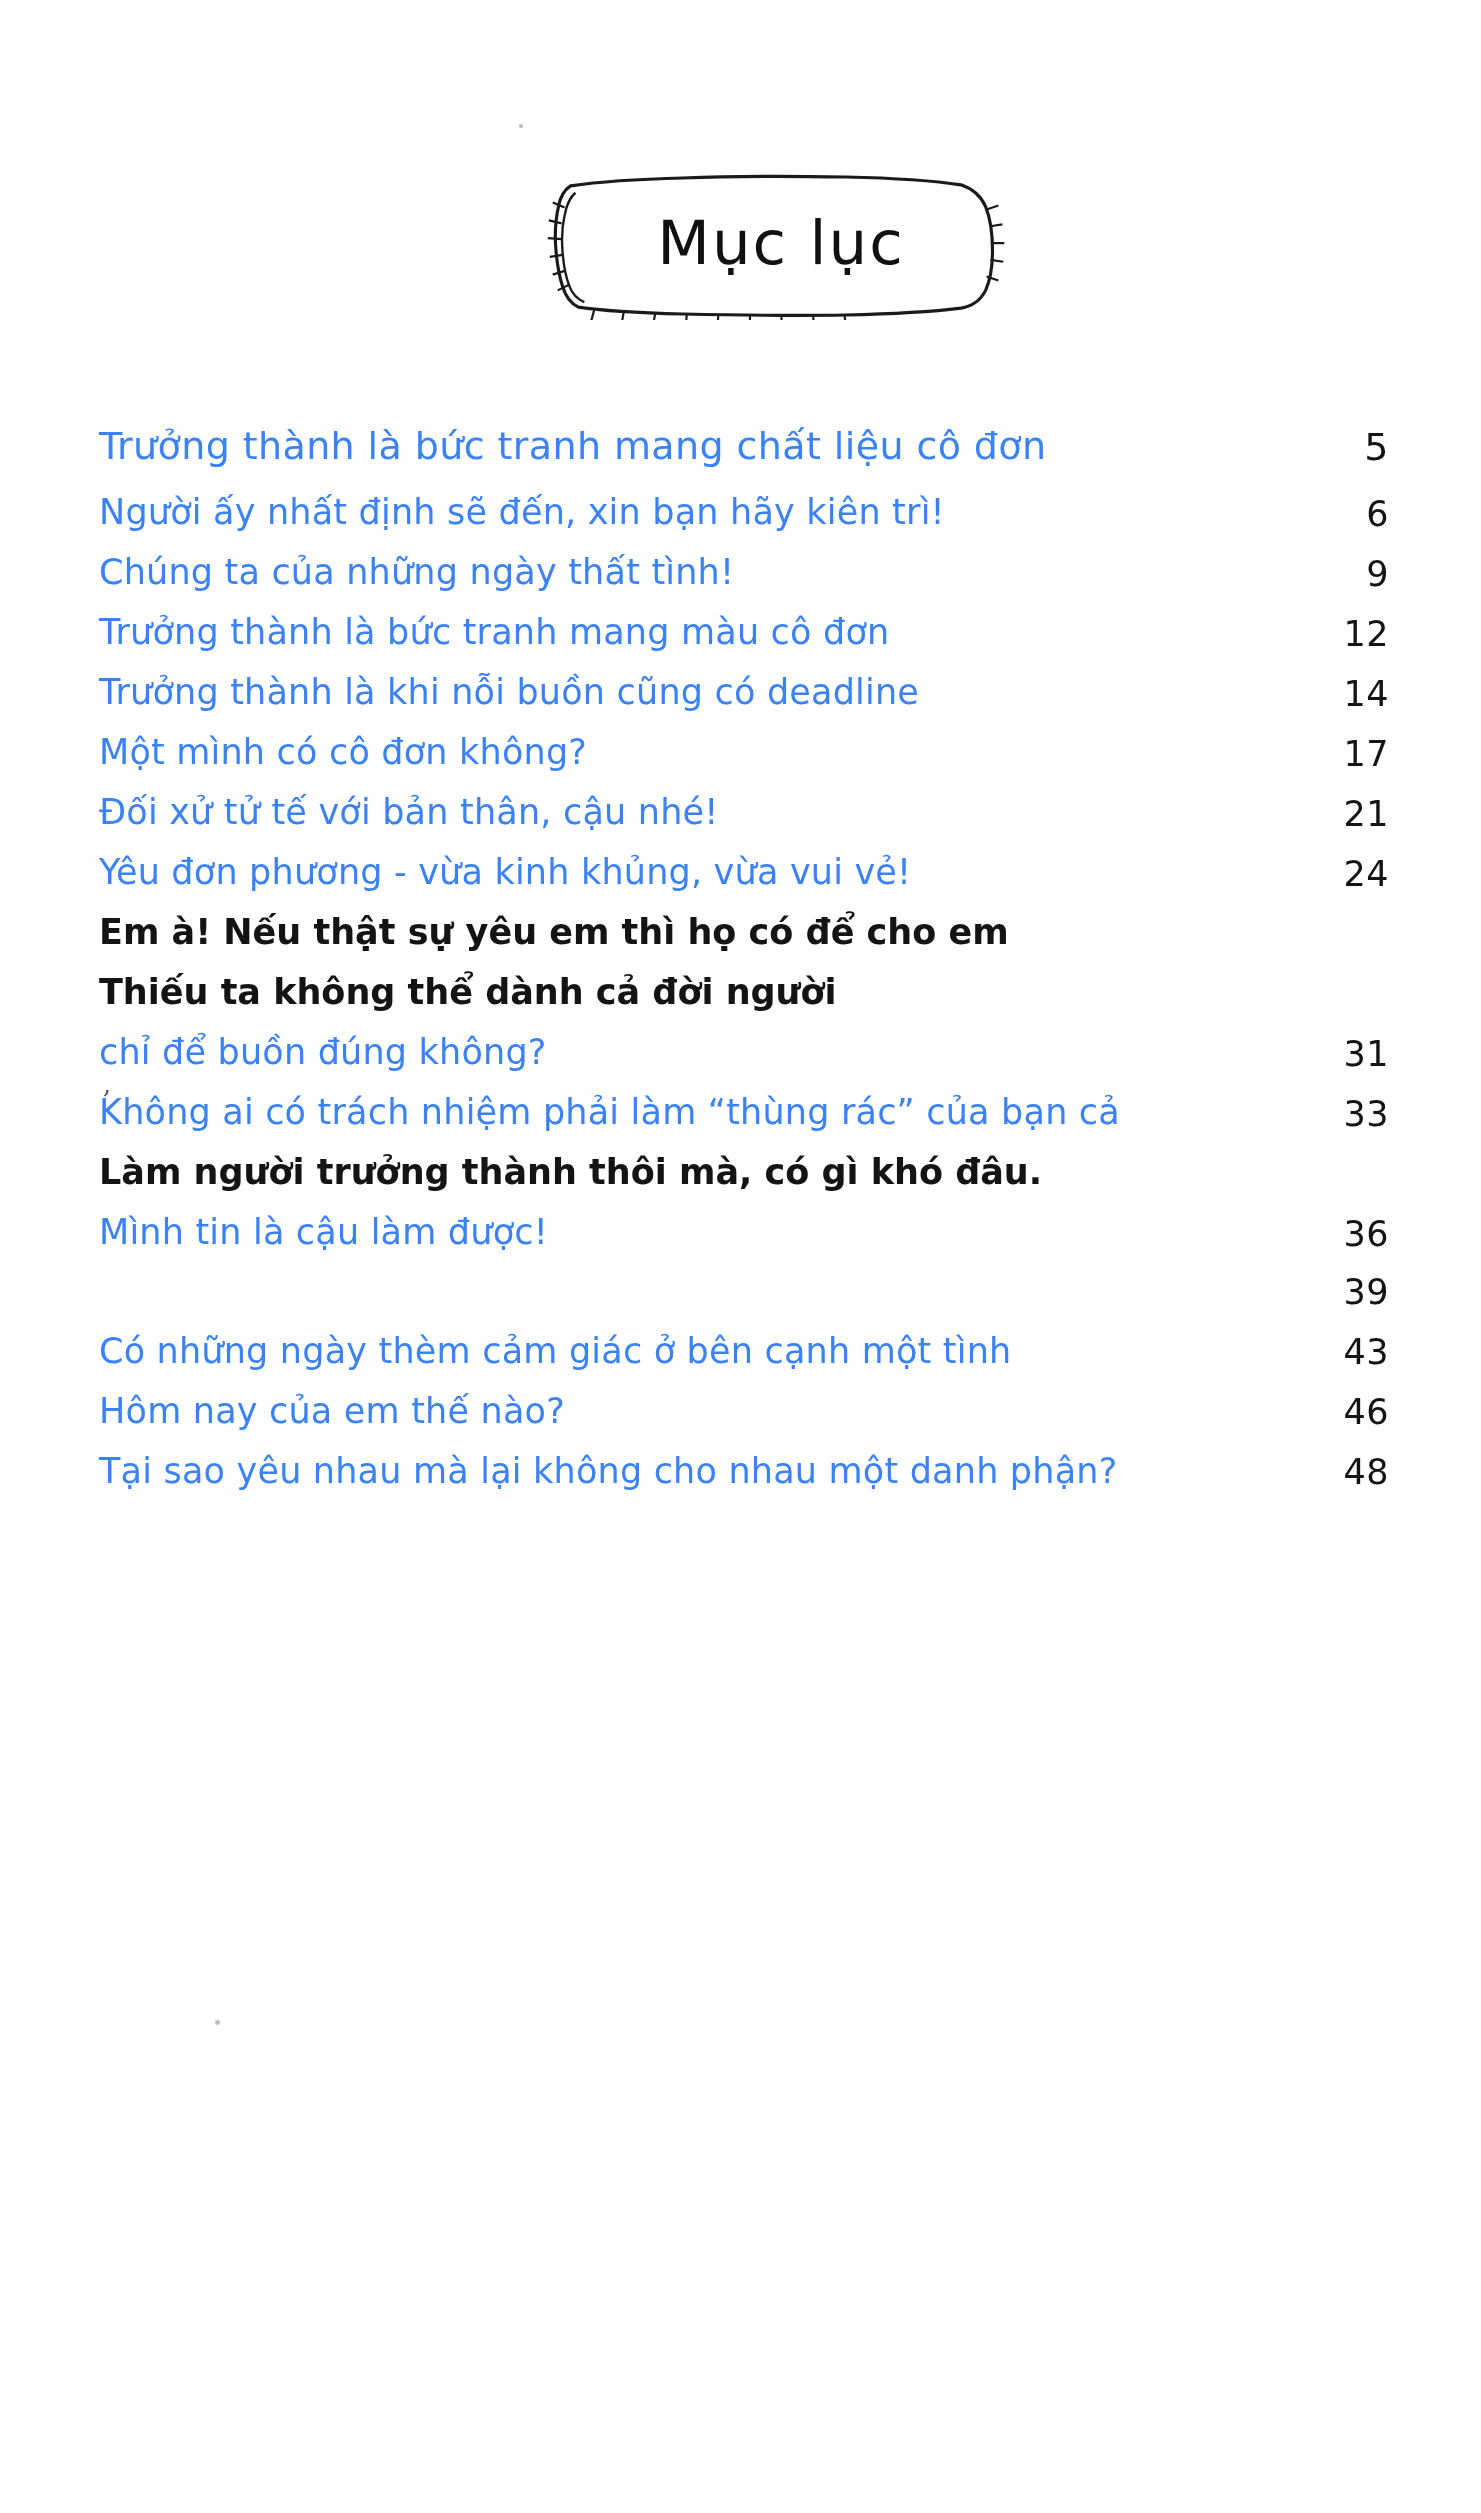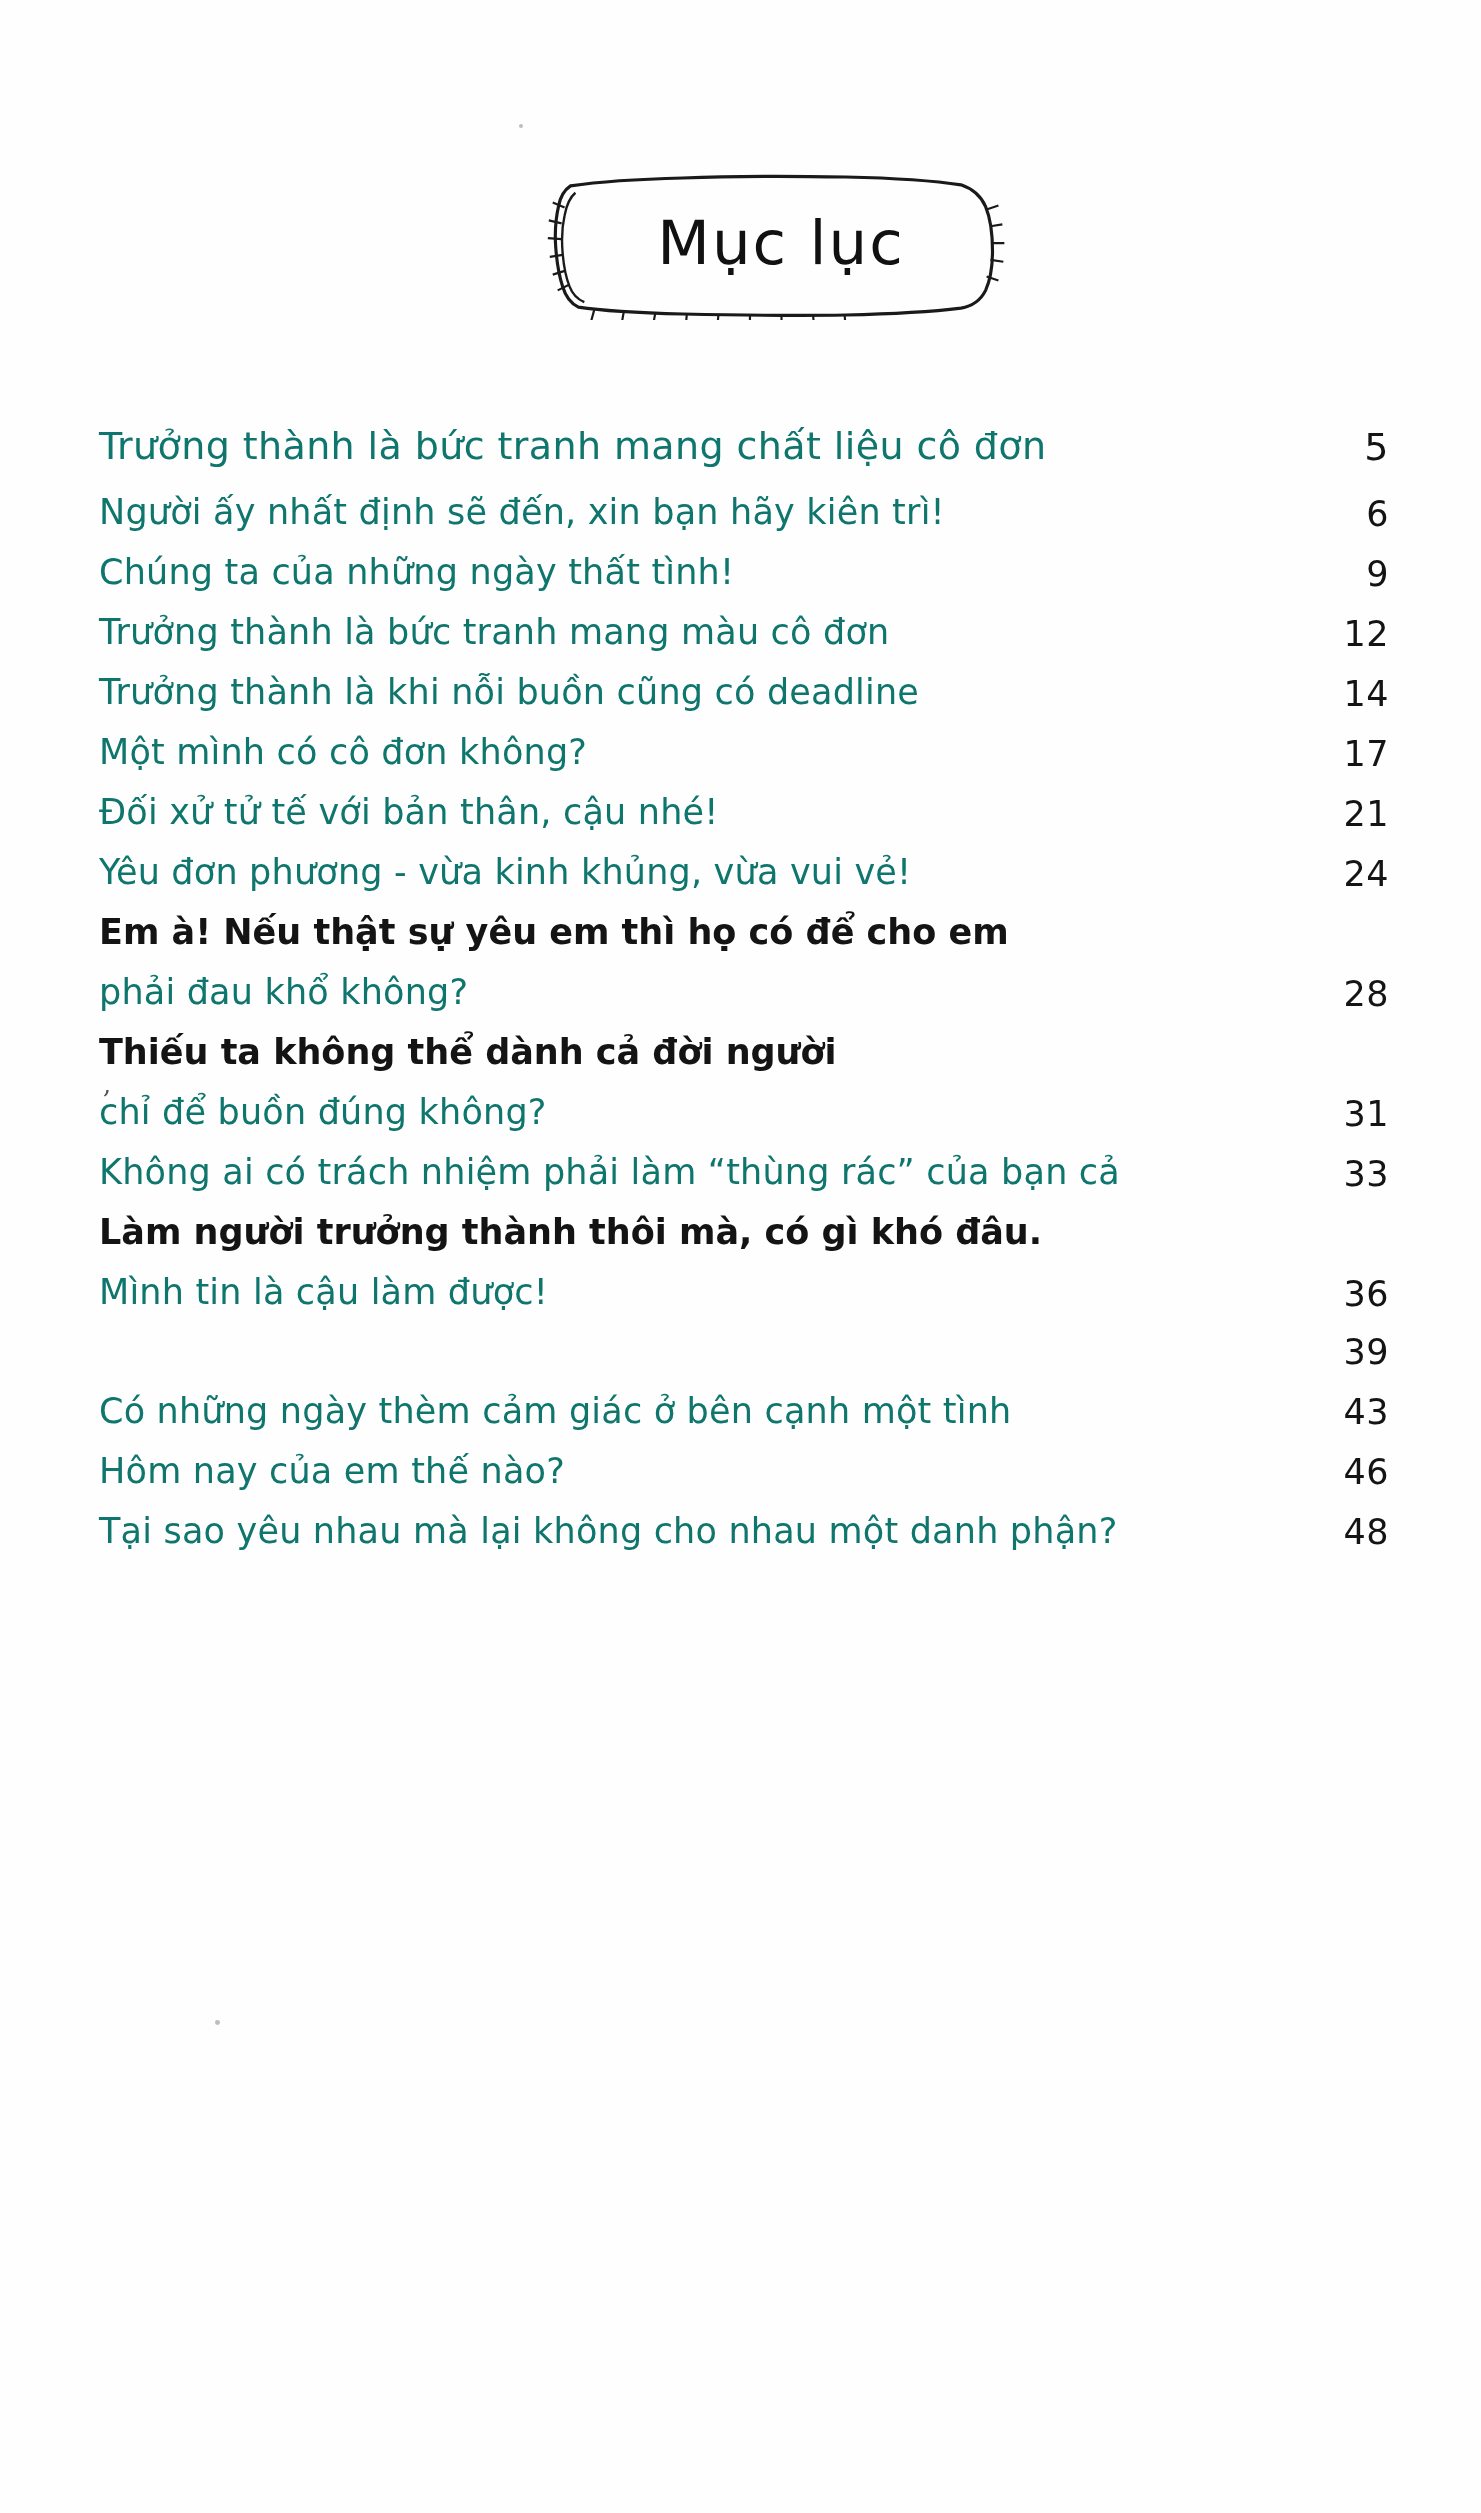--- a/index.html
+++ b/index.html
@@ -73,21 +73,21 @@
   }
 
   .toc-entry.first {
     margin-bottom: 23.6px;
   }
 
   .entry-title {
     font-family: "DejaVu Sans", sans-serif;
     font-size: 35px;
     line-height: 1.18;
-    color: #0f766e;
+    color: #3b82f6;
     white-space: nowrap;
     letter-spacing: 0.2px;
     flex: 0 0 auto;
   }
 
   .toc-entry.first .entry-title {
     font-size: 38px;
     letter-spacing: 0.4px;
   }
 
@@ -214,25 +214,20 @@
     </div>
 
     <div class="toc-entry">
       <span class="entry-title">Yêu đơn phương - vừa kinh khủng, vừa vui vẻ!</span>
       <span class="dots">.......................................................................................................................</span>
       <span class="page-num">24</span>
     </div>
 
     <div class="entry-group">
       <div class="entry-line-plain">Em à! Nếu thật sự yêu em thì họ có để cho em</div>
-      <div class="toc-entry">
-        <span class="entry-title">phải đau khổ không?</span>
-        <span class="dots">.......................................................................................................................</span>
-        <span class="page-num">28</span>
-      </div>
     </div>
 
     <div class="entry-group">
       <div class="entry-line-plain">Thiếu ta không thể dành cả đời người</div>
       <div class="toc-entry">
         <span class="entry-title">chỉ để buồn đúng không?</span>
         <span class="dots">.......................................................................................................................</span>
         <span class="page-num">31</span>
       </div>
     </div>

